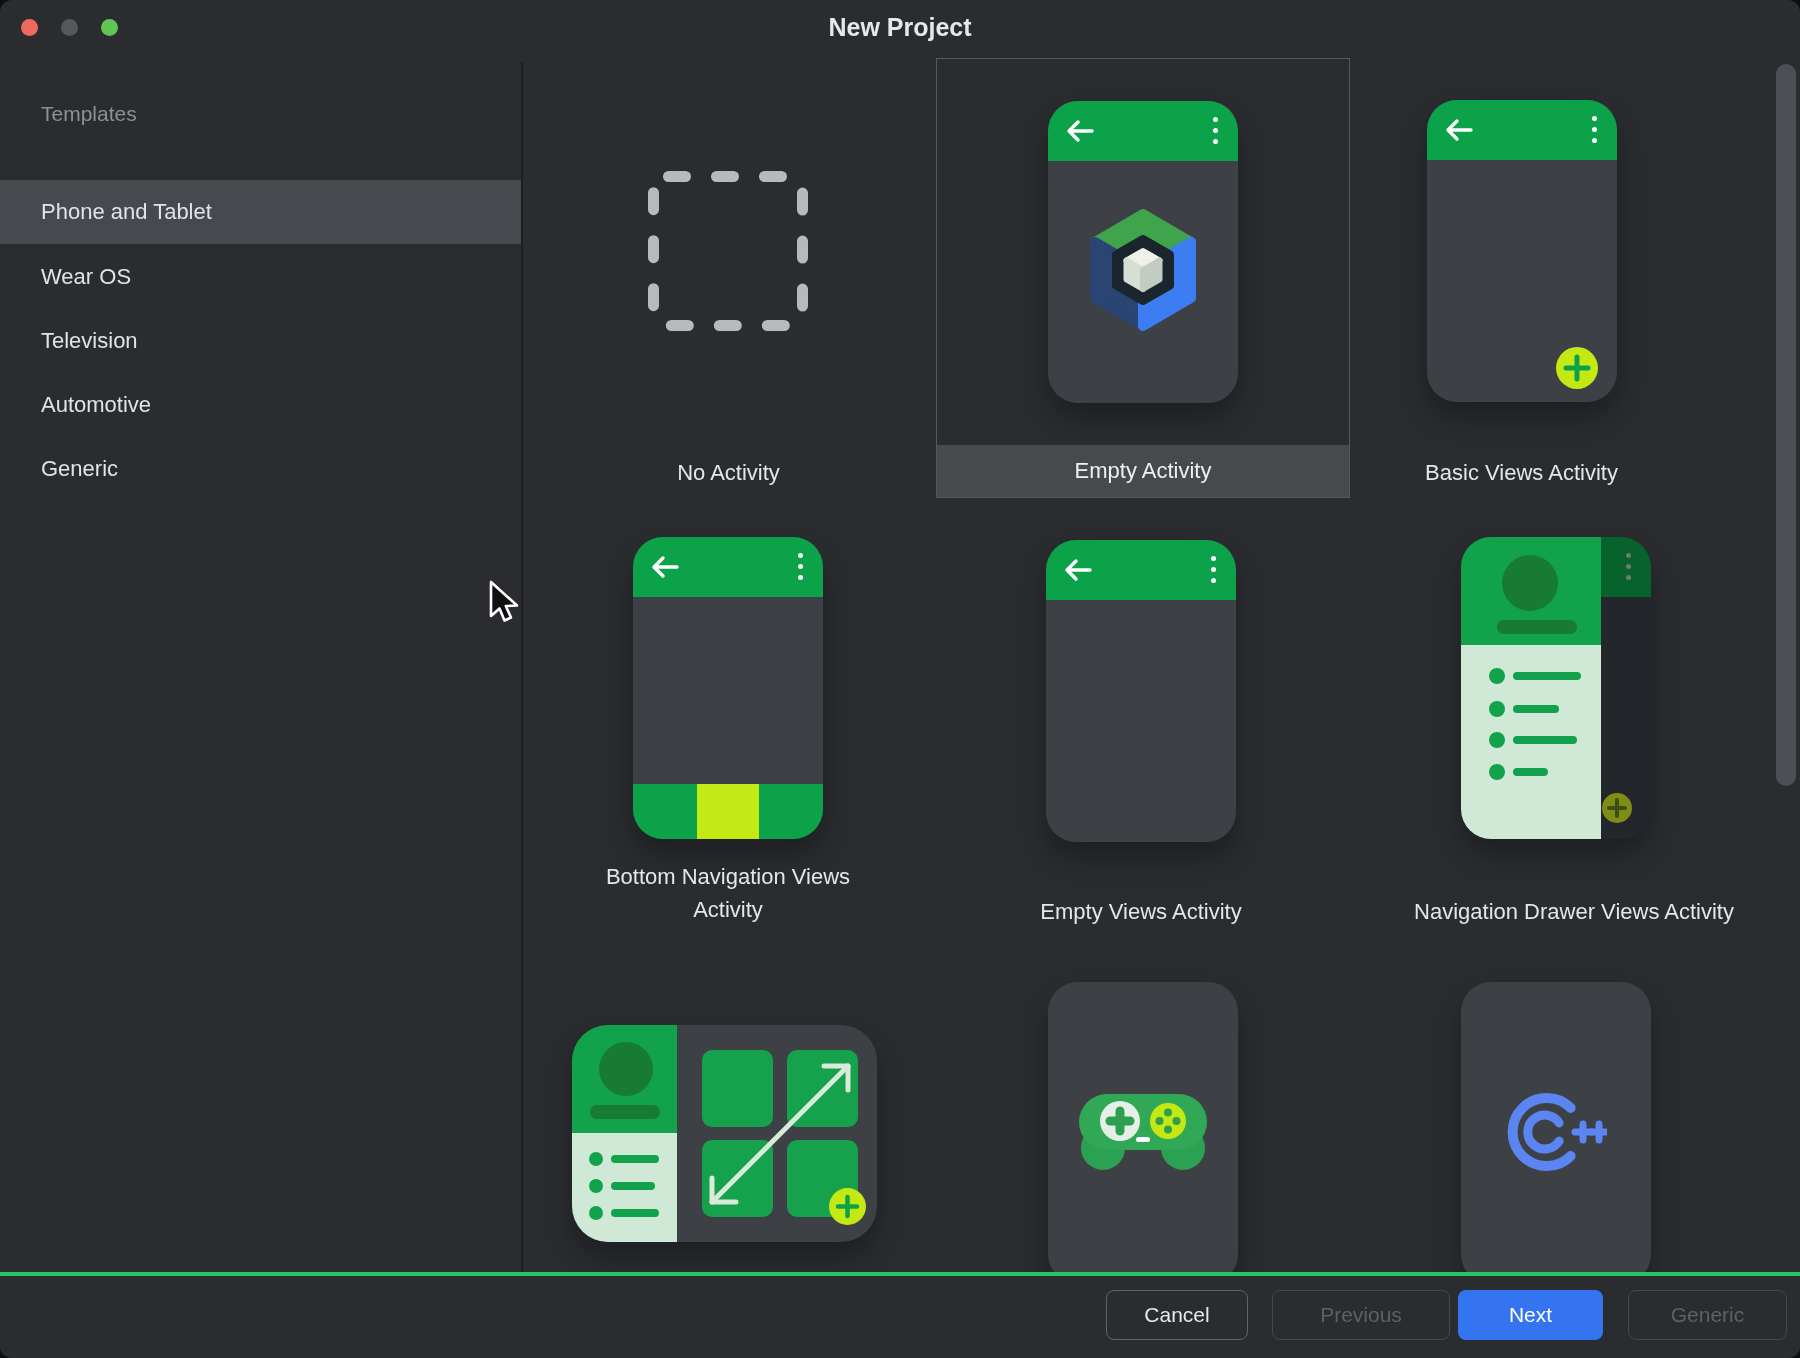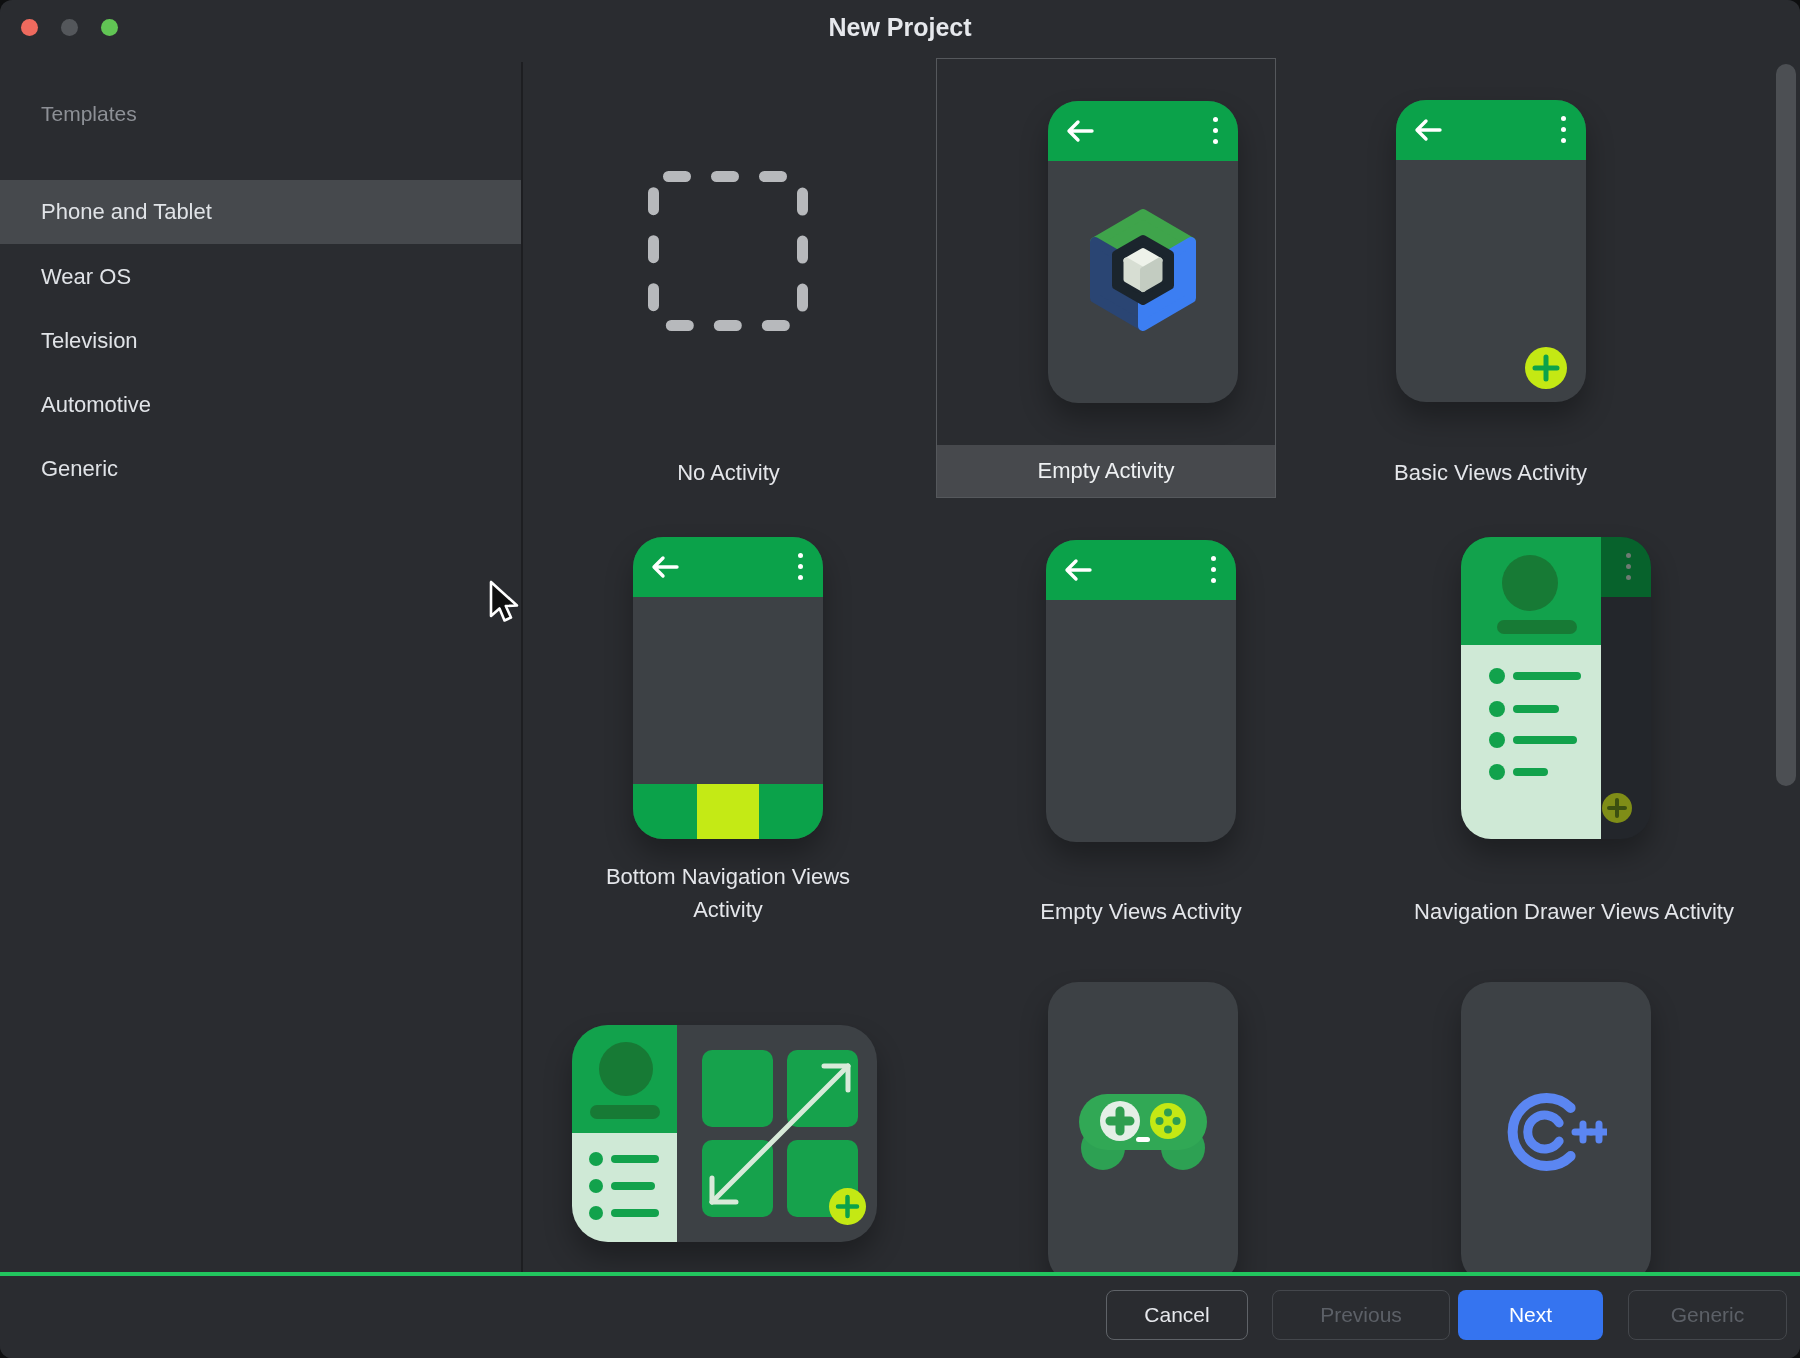--- a/index.html
+++ b/index.html
@@ -12,21 +12,21 @@
   .tl.zoom{left:101px;background:#61c554;}
   .title{position:absolute;top:13px;left:0;width:100%;text-align:center;font-size:25px;font-weight:bold;color:#e6e8ec;}
   
   .vdivider{position:absolute;left:521px;top:62px;width:2px;height:1210px;background:#1d1e21;}
   .sb-header{position:absolute;left:41px;top:102px;font-size:21px;color:#8d9096;}
   .sb-item{position:absolute;left:0;width:521px;height:64px;display:flex;align-items:center;padding-left:41px;box-sizing:border-box;font-size:22px;color:#e0e3e7;cursor:default;}
   .sb-item.selected{background:#46494d;}
   
   .card{position:absolute;}
   .card-label{position:absolute;left:0;width:100%;text-align:center;font-size:22px;color:#e4e6ea;line-height:33px;}
-  .sel-frame{position:absolute;left:936px;top:58px;width:340px;height:440px;border:1px solid #55585c;box-sizing:border-box;}
+  .sel-frame{position:absolute;left:936px;top:58px;width:414px;height:440px;border:1px solid #55585c;box-sizing:border-box;}
   .sel-strip{position:absolute;left:0;bottom:0;width:100%;height:52px;background:#47494d;display:flex;align-items:center;justify-content:center;font-size:22px;color:#eef0f2;}
   
   .phone{position:absolute;width:190px;height:302px;background:#3d4145;border-radius:30px;box-shadow:0 16px 28px rgba(0,0,0,.30);}
   .topbar{position:absolute;left:0;top:0;width:100%;height:60px;background:#0ba24a;border-radius:30px 30px 0 0;}
   .topbar.darkgreen{background:#07622c;}
   .backarrow{position:absolute;left:16px;top:15px;}
   .kebab{position:absolute;right:20px;top:16px;display:flex;flex-direction:column;gap:6px;}
   .kebab i{width:5px;height:5px;border-radius:50%;background:#fff;}
   .kebab.dim i{background:#6e7a72;}
   .fab{position:absolute;border-radius:50%;display:flex;align-items:center;justify-content:center;}
@@ -114,21 +114,21 @@
           <path d="M0,-31 L27,-15.5 L27,15.5 L0,31 L-27,15.5 L-27,-15.5 Z" fill="#1b252d" stroke="#1b252d" stroke-width="8"></path>
           <path d="M0,-19 L16.5,-9.5 L0,0 L-16.5,-9.5 Z" fill="#eef2ea" stroke="#eef2ea" stroke-width="6"></path>
           <path d="M-16.5,-9.5 L0,0 L0,19 L-16.5,9.5 Z" fill="#d7ded3" stroke="#d7ded3" stroke-width="6"></path>
           <path d="M16.5,-9.5 L16.5,9.5 L0,19 L0,0 Z" fill="#c3ccc1" stroke="#c3ccc1" stroke-width="6"></path>
         </g>
       </svg>
     </div>
     <div class="sel-strip">Empty Activity</div>
   </div>
 
-  <div class="card" style="left:1298px;top:58px;width:385px;height:440px">
+  <div class="card" style="left:1329px;top:58px;width:385px;height:440px">
     <div class="phone" style="left:98px;top:42px">
       <div class="topbar">
         <svg class="backarrow" width="32" height="30" viewBox="0 0 32 30">
           <path d="M28 15H6M14 6l-9 9 9 9" stroke="#fff" stroke-width="3.4" fill="none" stroke-linecap="round" stroke-linejoin="round"></path>
         </svg>
         <div class="kebab">
             <i></i>
             <i></i>
             <i></i>
           </div>

